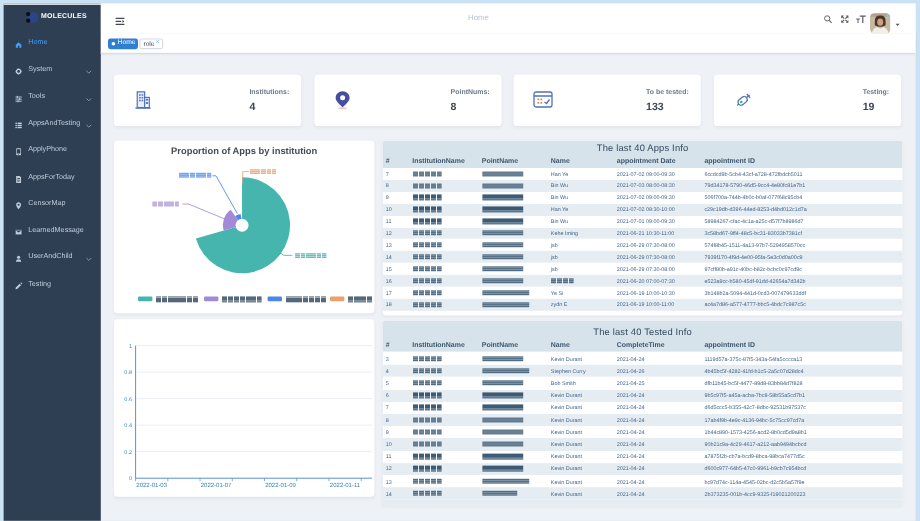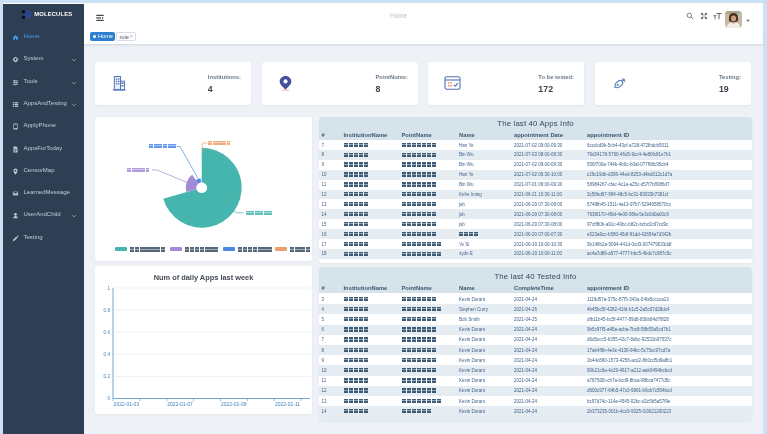--- a/index.html
+++ b/index.html
@@ -223,40 +223,41 @@
           <rect x="2" y="4" width="36" height="30" rx="4" fill="none" stroke="#4e72b8" stroke-width="2.6"></rect>
           <line x1="2" y1="12" x2="38" y2="12" stroke="#4e72b8" stroke-width="2.6"></line>
           <rect x="9" y="17" width="3.4" height="3.4" fill="#e8833a"></rect>
           <rect x="15" y="17" width="3.4" height="3.4" fill="#e8833a"></rect>
           <rect x="9" y="24" width="3.4" height="3.4" fill="#e8833a"></rect>
           <rect x="15" y="24" width="3.4" height="3.4" fill="#e8833a"></rect>
           <path d="M23 24 l4 3 6-8" stroke="#4e72b8" stroke-width="2.6" fill="none"></path>
         </svg></div>
       <div style="position:absolute;right:10px;top:11.5px;text-align:left;">
         <div style="font-size:5.8px;font-weight:bold;color:#6b7a8a;">To be tested:</div>
-        <div style="font-size:8.8px;font-weight:bold;color:#3c4553;margin-top:4.5px;">172</div>
+        <div style="font-size:8.8px;font-weight:bold;color:#3c4553;margin-top:4.5px;">133</div>
       </div>
     </div>
     <div class="card" style="left:592px;">
       <div style="position:absolute;left:16px;top:13px;"><svg width="17" height="17" viewBox="0 0 40 40">
           <g transform="rotate(-40 20 20)">
             <rect x="8" y="14" width="20" height="12" rx="6" fill="none" stroke="#4e72b8" stroke-width="2.4"></rect>
             <line x1="28" y1="20" x2="36" y2="20" stroke="#4e72b8" stroke-width="2.4"></line>
             <line x1="33" y1="15" x2="33" y2="25" stroke="#4e72b8" stroke-width="2.4"></line>
             <line x1="4" y1="20" x2="8" y2="20" stroke="#4e72b8" stroke-width="2.4"></line>
             <rect x="12" y="18" width="5" height="4" fill="#2fae72"></rect>
           </g>
         </svg></div>
       <div style="position:absolute;right:10px;top:11.5px;text-align:left;">
         <div style="font-size:5.8px;font-weight:bold;color:#6b7a8a;">Testing:</div>
         <div style="font-size:8.8px;font-weight:bold;color:#3c4553;margin-top:4.5px;">19</div>
       </div>
     </div>
 
   <div class="panel" id="piepanel" style="left:92px;top:114px;width:217px;height:144px;">
+    <div class="ptitle" style="top:3.5px;">Proportion of Apps by institution</div>
     <svg width="217" height="144" style="position:absolute;left:0;top:0;">
 <path d="M106.7,70.7 L106.70,30.70 A40,40 0 1 1 68.25,81.73 Z" fill="#45b5ae"></path>
 <path d="M106.7,70.7 L91.32,75.11 A16,16 0 0 1 97.14,57.87 Z" fill="#a28bd4"></path>
 <path d="M106.7,70.7 L101.02,63.08 A9.5,9.5 0 0 1 105.54,61.27 Z" fill="#4a87e8"></path>
 <path d="M106.7,70.7 L105.91,64.25 A6.5,6.5 0 0 1 106.59,64.20 Z" fill="#eca06d"></path>
 <circle cx="106.7" cy="70.7" r="5.4" fill="#fff"></circle>
 <polyline points="107.3,36 107.3,26 112.6,26" fill="none" stroke="#eca06d" stroke-width="0.7"></polyline>
 <polyline points="102.8,61 85,29.5 82,29.5" fill="none" stroke="#4a87e8" stroke-width="0.7"></polyline>
 <polyline points="91.7,65.2 62,53 57,53" fill="none" stroke="#a28bd4" stroke-width="0.7"></polyline>
 <polyline points="136.4,92 141.4,95.8 148.6,95.8" fill="none" stroke="#45b5ae" stroke-width="0.7"></polyline>
@@ -269,21 +270,20 @@
       <span style="position:absolute;left:35.1px;top:130.0px;width:35.0px;height:4.5px;opacity:0.88;color:#3f5468;background:repeating-linear-gradient(0deg,transparent 0 1px,rgba(255,255,255,0.45) 1px 1.45px),repeating-linear-gradient(90deg,currentColor 0 4.3999999999999995px,transparent 4.3999999999999995px 5.1px);"></span>
       <span style="position:absolute;left:74.8px;top:129.8px;width:12.3px;height:4.7px;border-radius:1px;background:#a28bd4;"></span>
       <span style="position:absolute;left:89.8px;top:130.0px;width:33.6px;height:4.5px;opacity:0.88;color:#3f5468;background:repeating-linear-gradient(0deg,transparent 0 1px,rgba(255,255,255,0.45) 1px 1.45px),repeating-linear-gradient(90deg,currentColor 0 4.2px,transparent 4.2px 4.9px);"></span>
       <span style="position:absolute;left:128.2px;top:129.8px;width:12.3px;height:4.7px;border-radius:1px;background:#4a87e8;"></span>
       <span style="position:absolute;left:143.2px;top:130.0px;width:33.6px;height:4.5px;opacity:0.88;color:#3f5468;background:repeating-linear-gradient(0deg,transparent 0 1px,rgba(255,255,255,0.45) 1px 1.45px),repeating-linear-gradient(90deg,currentColor 0 4.2px,transparent 4.2px 4.9px);"></span>
       <span style="position:absolute;left:180.2px;top:129.8px;width:12.3px;height:4.7px;border-radius:1px;background:#eca06d;"></span>
       <span style="position:absolute;left:195.2px;top:130.0px;width:20.1px;height:4.5px;opacity:0.88;color:#3f5468;background:repeating-linear-gradient(0deg,transparent 0 1px,rgba(255,255,255,0.45) 1px 1.45px),repeating-linear-gradient(90deg,currentColor 0 4.5px,transparent 4.5px 5.2px);"></span>
   </div>
 
   <div class="panel" id="linepanel" style="left:92px;top:263px;width:217px;height:148px;">
-    <div class="ptitle" style="top:6.5px;font-size:7.4px;">Num of daily Apps last week</div>
     <svg width="217" height="148" style="position:absolute;left:0;top:0;font-family:'Liberation Sans',sans-serif;">
 <line x1="18" y1="22" x2="18" y2="132.5" stroke="#4a90cc" stroke-width="0.8"></line>
 <line x1="18" y1="132.5" x2="215" y2="132.5" stroke="#4a90cc" stroke-width="0.8"></line>
 <g stroke="#e6ebf3" stroke-width="0.7">
           <line x1="18.5" y1="22.0" x2="215" y2="22.0"></line>
           <line x1="18.5" y1="44.1" x2="215" y2="44.1"></line>
           <line x1="18.5" y1="66.2" x2="215" y2="66.2"></line>
           <line x1="18.5" y1="88.3" x2="215" y2="88.3"></line>
           <line x1="18.5" y1="110.4" x2="215" y2="110.4"></line>
         </g>

